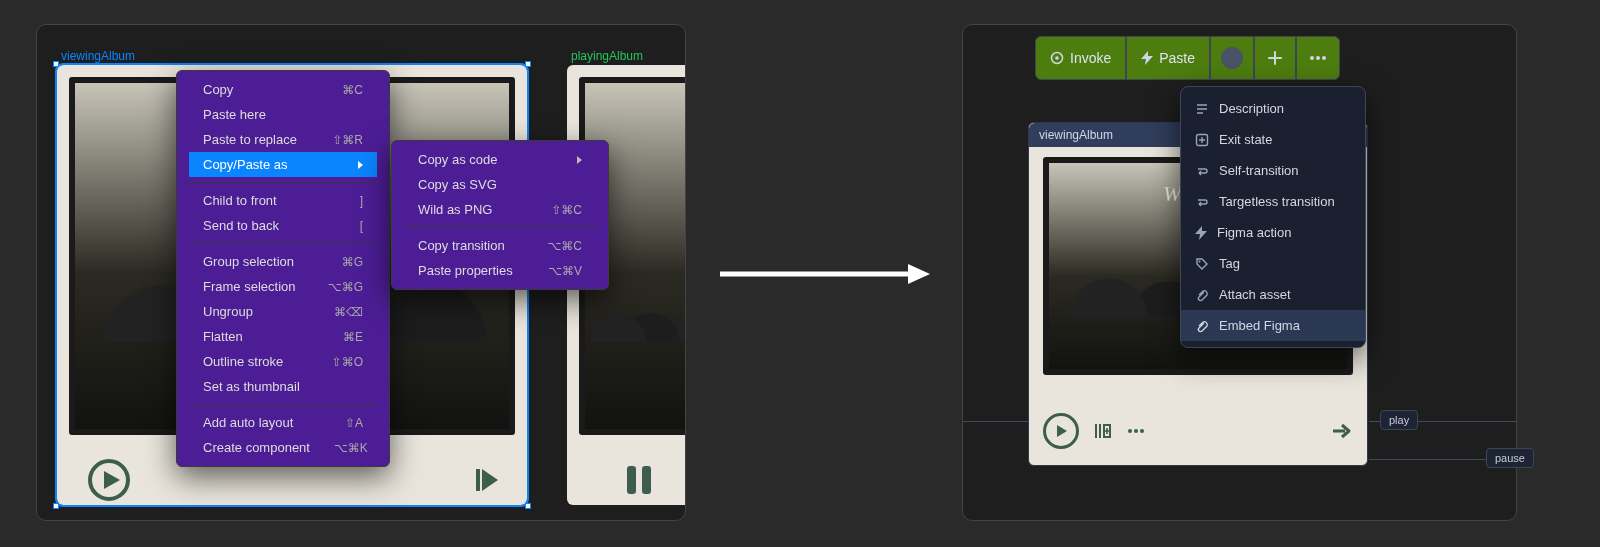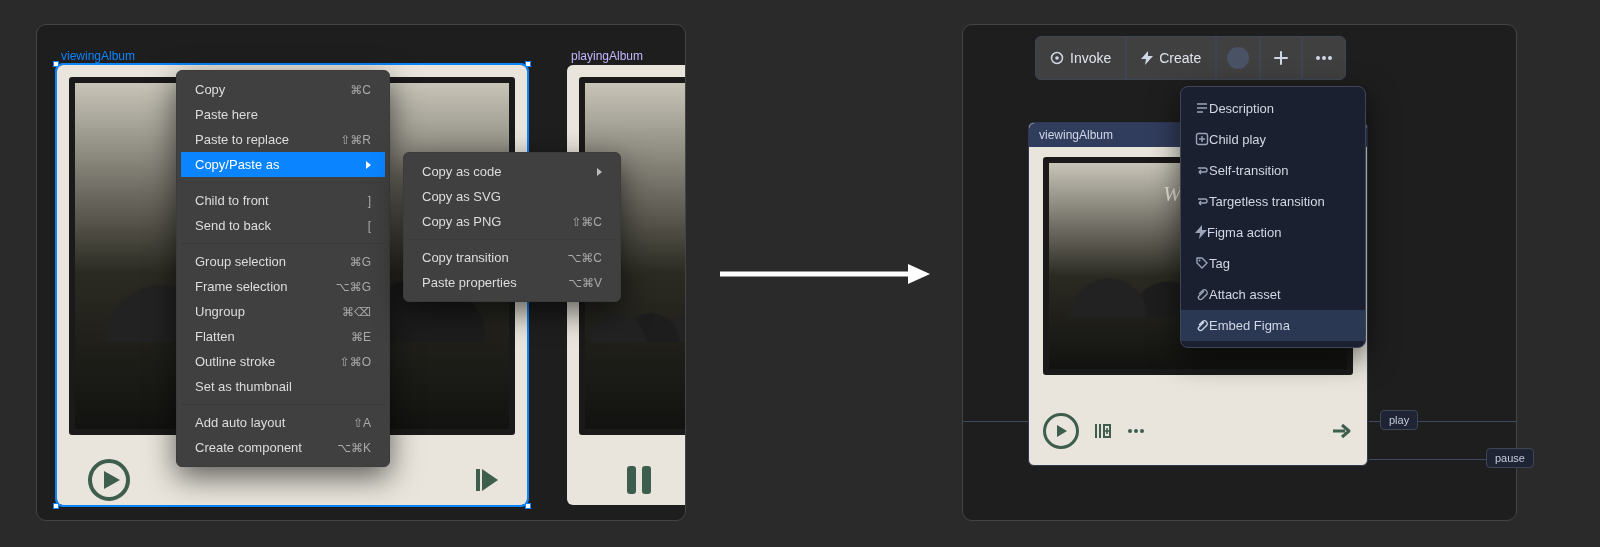--- a/index.html
+++ b/index.html
@@ -24,21 +24,21 @@
   }
   .panel.left  { left: 36px;  top: 24px; width: 650px; height: 497px; }
   .panel.right { left: 962px; top: 24px; width: 555px; height: 497px; }
 
   .frame-label {
     position: absolute;
     font-size: 12px;
     font-weight: 400;
   }
   .frame-label.sel { color: #0a84ff; }
-  .frame-label.dim { color: #c4b5fd; }
+  .frame-label.dim { color: #22c55e; }
 
   .album-card {
     position: absolute;
     border-radius: 6px;
     background: #e9e5dc;
   }
   .album-card.selected { outline: 2px solid #0a84ff; }
   .album-card .handle {
     position: absolute;
     width: 6px; height: 6px;
@@ -86,25 +86,25 @@
   }
   .left .play-btn { left: 50px; }
   .left .skip-btn { left:430px; }
   .left .pause-btn { left:580px; }
 
   svg { display:block; }
 
   
   .menu {
     position:absolute;
-    background:#404040;
+    background:#4c1d95;
     border:1px solid #3b3b3b;
     border-radius:6px;
     box-shadow:0 10px 30px rgba(0,0,0,.6);
-    padding:6px 4px;
+    padding:6px 12px;
     min-width:210px;
   }
   .menu .item {
     display:flex;
     align-items:center;
     justify-content:space-between;
     padding:5px 14px;
     font-size:13px;
     color:#ddd;
     white-space:nowrap;
@@ -135,21 +135,21 @@
     position:absolute;
     top:36px; left:1035px;
     height:44px;
     display:flex;
     gap:0;
   }
   .toolbar .btn {
     display:flex; align-items:center; gap:6px;
     padding:0 14px;
     border:1px solid #3e4656;
-    background:#404040;
+    background:#4d7c0f;
     color:#dfe4ee;
     font-size:14px;
   }
   .toolbar .btn:first-child { border-radius:6px 0 0 6px; }
   .toolbar .btn.icon-only { padding:0 12px; }
   .toolbar .btn.circle-slot { padding:0 10px; }
   .toolbar .circle {
     width:22px; height:22px; border-radius:50%;
     background:#4a5266;
   }
@@ -193,21 +193,21 @@
     position:absolute;
     left:1180px; top:86px;
     width:186px;
     background:#1b2030;
     border:1px solid #3e4656;
     border-radius:8px;
     padding:6px 0;
     box-shadow:0 10px 30px rgba(0,0,0,.6);
   }
   .state-menu .row {
-    display:flex; align-items:flex-start; 
+    display:flex; align-items:center; gap:10px;
     padding:8px 14px;
     color:#d2d7e3;
     font-size:13px;
   }
   .state-menu .row.hl { background:#2a3854; }
   .state-menu .row svg { flex-shrink:0; }
 
   .pill {
     position:absolute;
     background:#1e2433;
@@ -323,30 +323,30 @@
   <div class="item">
     <span>Add auto layout</span>
     <span class="sc">⇧A</span>
   </div>
   <div class="item">
     <span>Create component</span>
     <span class="sc">⌥⌘K</span>
   </div>
 </div>
 
-<div class="menu" style="left:391px; top:152px; width:218px;margin-left:12px;">
+<div class="menu" style="left:391px; top:140px; width:218px;">
   <div class="item">
     <span>Copy as code</span>
     <span class="sub-arrow"></span>
   </div>
   <div class="item">
     <span>Copy as SVG</span>
   </div>
   <div class="item">
-    <span>Copy as PNG</span>
+    <span>Wild as PNG</span>
     <span class="sc">⇧⌘C</span>
   </div>
   <div class="sep"></div>
   <div class="item">
     <span>Copy transition</span>
     <span class="sc">⌥⌘C</span>
   </div>
   <div class="item">
     <span>Paste properties</span>
     <span class="sc">⌥⌘V</span>
@@ -372,21 +372,21 @@
     <svg width="14" height="14" viewBox="0 0 14 14">
         <circle cx="7" cy="7" r="5.5" fill="none" stroke="#cfd6e6" stroke-width="1.5"></circle>
         <circle cx="7" cy="7" r="1.8" fill="#cfd6e6"></circle>
       </svg>
     <span>Invoke</span>
   </div>
   <div class="btn">
     <svg width="12" height="14" viewBox="0 0 12 14">
         <polygon points="7,0 0,8 5,8 4,14 12,5 7,5" fill="#cfd6e6"></polygon>
       </svg>
-    <span>Create</span>
+    <span>Paste</span>
   </div>
   <div class="btn circle-slot">
     <div class="circle"></div>
   </div>
   <div class="btn icon-only">
     <svg width="16" height="16" viewBox="0 0 16 16">
         <path d="M8 2v12M2 8h12" stroke="#cfd6e6" stroke-width="2" stroke-linecap="round"></path>
       </svg>
   </div>
   <div class="btn icon-only last">
@@ -431,21 +431,21 @@
     <svg width="14" height="14" viewBox="0 0 14 14">
         <path d="M2 3h10M2 7h10M2 11h6" stroke="#9aa3b8" stroke-width="1.6"></path>
       </svg>
     <span>Description</span>
   </div>
   <div class="row">
     <svg width="14" height="14" viewBox="0 0 14 14">
         <rect x="1.5" y="1.5" width="11" height="11" rx="2" fill="none" stroke="#9aa3b8" stroke-width="1.4"></rect>
         <path d="M7 4v6M4 7h6" stroke="#9aa3b8" stroke-width="1.4"></path>
       </svg>
-    <span>Child play</span>
+    <span>Exit state</span>
   </div>
   <div class="row">
     <svg width="14" height="14" viewBox="0 0 14 14">
         <path d="M3 5h7a2 2 0 0 1 0 4H4M4 9l2-2M4 9l2 2" fill="none" stroke="#9aa3b8" stroke-width="1.4"></path>
       </svg>
     <span>Self-transition</span>
   </div>
   <div class="row">
     <svg width="14" height="14" viewBox="0 0 14 14">
         <path d="M3 5h7a2 2 0 0 1 0 4H4M4 9l2-2M4 9l2 2" fill="none" stroke="#9aa3b8" stroke-width="1.4"></path>

